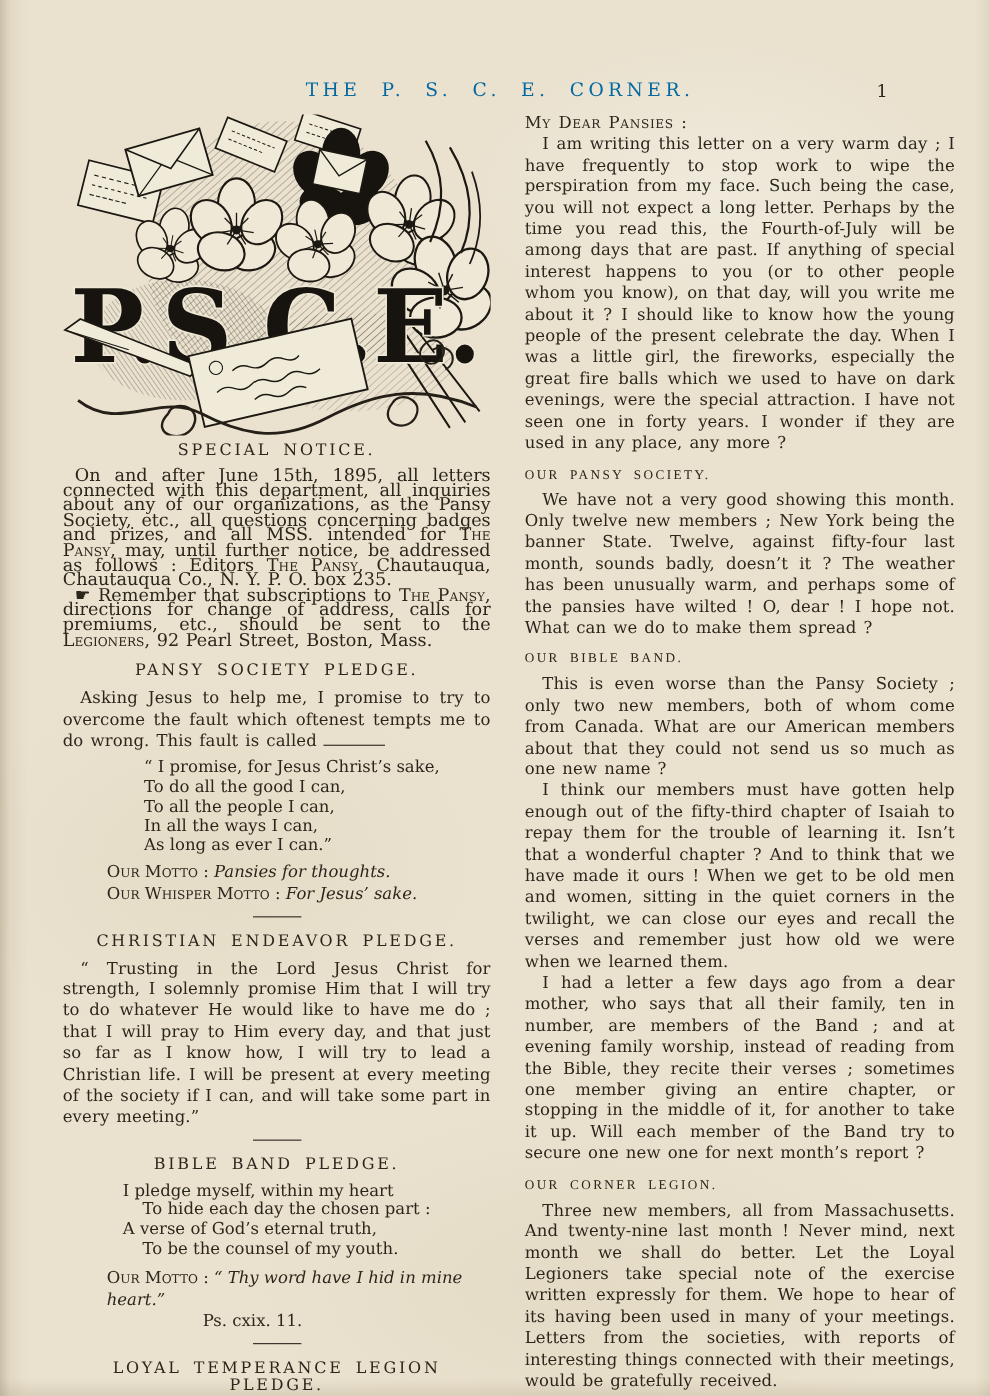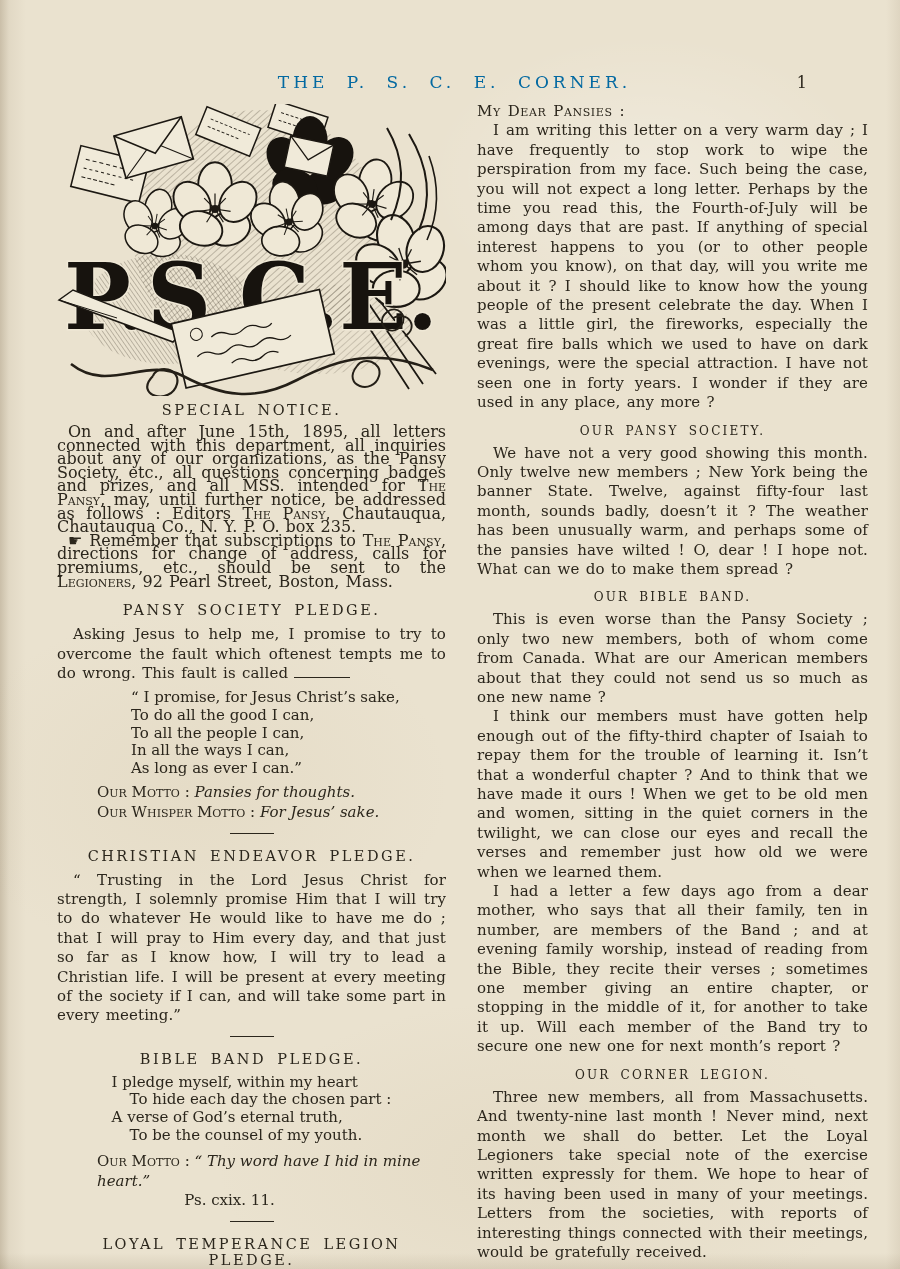--- a/index.html
+++ b/index.html
@@ -28,22 +28,23 @@
   .col-right{left:461px;top:102px;width:391px;margin-left:16px;}
 
   .illustration{width:389px;height:292px;margin:0 0 4px 0;}
 
   h2,h3{font-weight:normal;color:#2b261c;}
   h2{
     text-align:center;font-size:14.5px;letter-spacing:2.5px;word-spacing:4px;
     margin:14px 0 7px 0;
   }
   h3{
-    text-align:center;font-size:12px;letter-spacing:2.2px;word-spacing:4px;
+    text-align:left;font-size:12px;letter-spacing:2.2px;word-spacing:4px;
     margin:11px 0 6px 0;
+    font-family:Liberation Serif, serif;
   }
   p{margin:0;}
   .body{
     font-size:15px;line-height:19.4px;text-align:justify;text-indent:16px;
     word-spacing:1.5px;letter-spacing:0.1px;
   }
   .no-indent{text-indent:0;}
   .notice{
     font-size:16px;line-height:13.6px;text-align:justify;text-indent:11px;
     word-spacing:1px;

